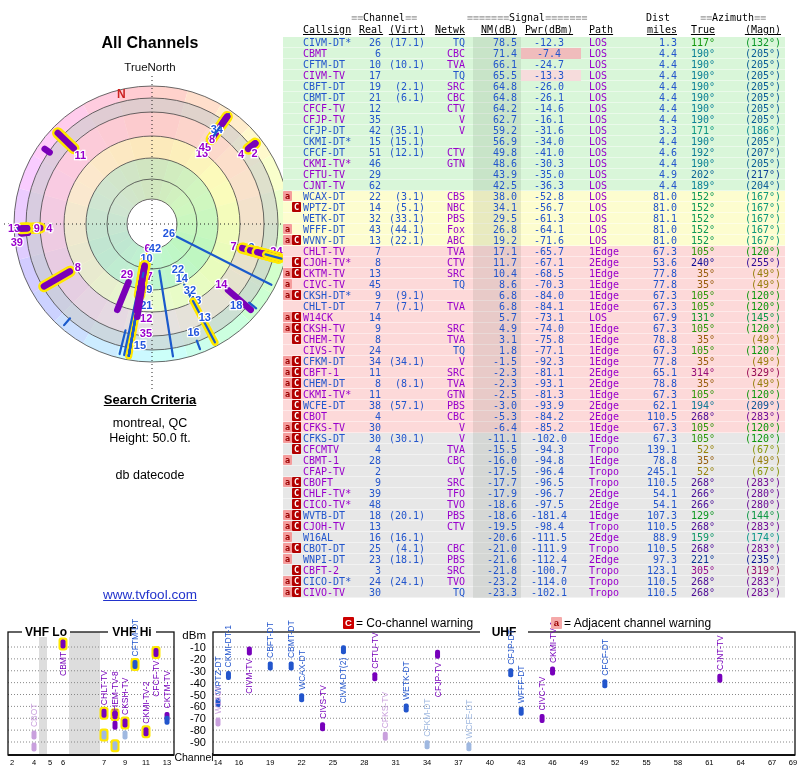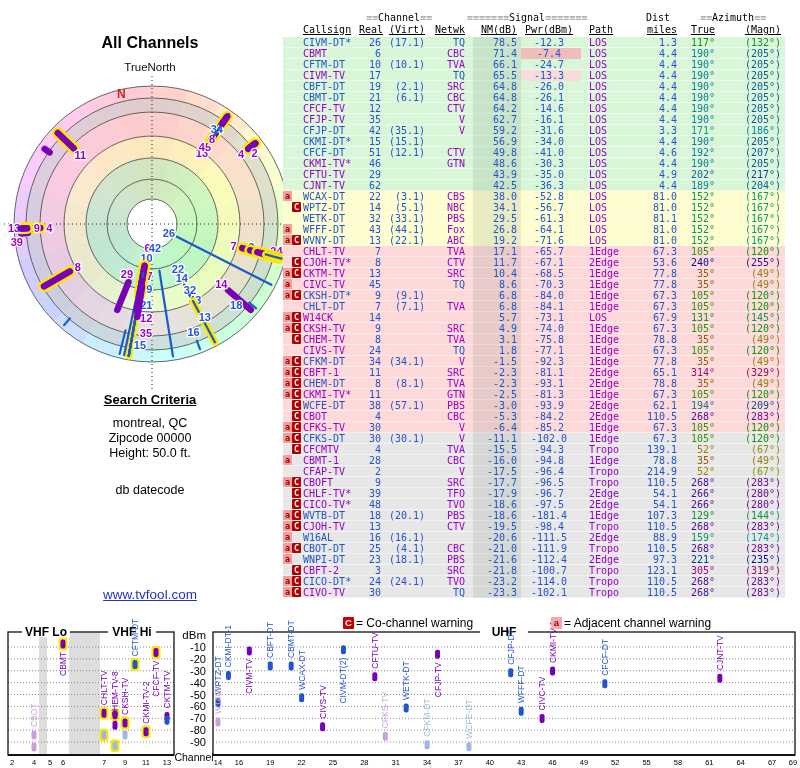--- a/index.html
+++ b/index.html
@@ -301,33 +301,32 @@
       </g>
     </g>
   </svg>
 <div class="abs" id="radar-title">All Channels</div>
 <div class="abs" id="radar-sub">TrueNorth</div>
 <div class="abs" id="north-label">N</div>
 
 <div class="abs" id="search-block">
   <div id="search-title">Search Criteria</div>
   <div>montreal, QC</div>
-  <div>Zipcode 00000</div>
   <div>Height: 50.0 ft.</div>
   <div class="gap"></div>
   <div>db datecode</div>
 </div>
 
 <div class="abs" id="site-link">
   <a href="#" style="text-decoration:underline">www.tvfool.com</a>
 </div>
 
 <div class="abs" id="tbl">
     <div class="grow">
-      <span class="glabel" style="left:116px"><span class="bars">≡≡</span>Channel<span class="bars">≡≡</span></span>
+      <span class="glabel" style="left:101px"><span class="bars">≡≡</span>Channel<span class="bars">≡≡</span></span>
       <span class="glabel" style="left:244px"><span class="bars">≡≡≡≡≡≡≡</span>Signal<span class="bars">≡≡≡≡≡≡≡</span></span>
       <span class="glabel" style="left:375px"><span class="bars"></span>Dist<span class="bars"></span></span>
       <span class="glabel" style="left:450px"><span class="bars">≡≡</span>Azimuth<span class="bars">≡≡</span></span>
     </div>
     <div class="hrow">
       <span class="c0"></span>
       <span class="c1">Callsign</span>
       <span class="c2">Real</span>
       <span class="c3">(Virt)</span>
       <span class="c4">Netwk</span>
@@ -847,21 +846,21 @@
     </div>
     <div class="r" style="background:#e7e7e7">
       <span class="c0"><span class="fa hid">a</span><span class="fc hid">C</span></span>
       <span class="c1 pur">CFAP-TV</span>
       <span class="c2 blu">2</span>
       <span class="c3 blu"></span>
       <span class="c4 pur">V</span>
       <span class="c5 blu nmband">-17.5</span>
       <span class="c6 blu" style="">-96.4</span>
       <span class="c7 pur">Tropo</span>
-      <span class="c8 blu">214.9</span>
+      <span class="c8 blu">245.1</span>
       <span class="c9" style="color:hsl(52,85%,32%)">52°</span>
       <span class="c10" style="color:hsl(67,85%,32%)">(67°)</span>
     </div>
     <div class="r" style="background:#e7e7e7">
       <span class="c0"><span class="fa">a</span><span class="fc">C</span></span>
       <span class="c1 pur">CBOFT</span>
       <span class="c2 blu">9</span>
       <span class="c3 blu"></span>
       <span class="c4 pur">SRC</span>
       <span class="c5 blu nmband">-17.7</span>

